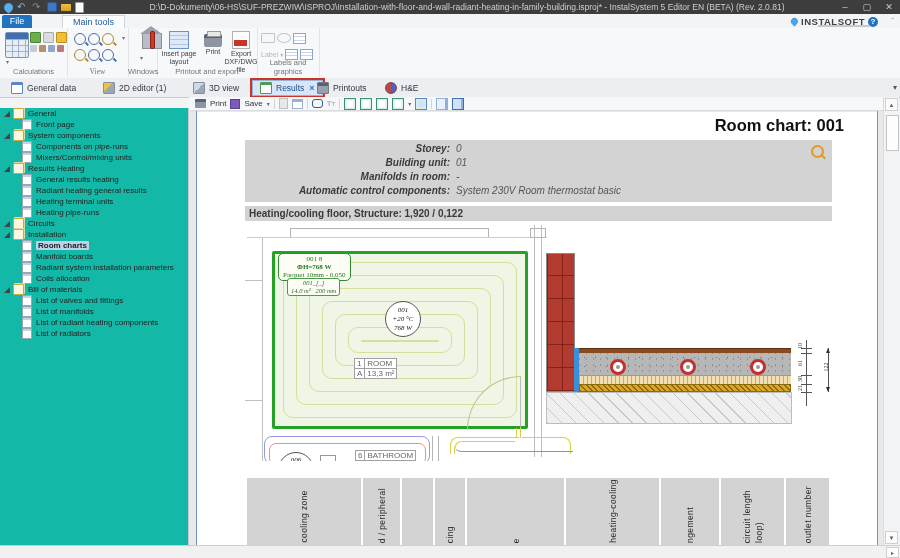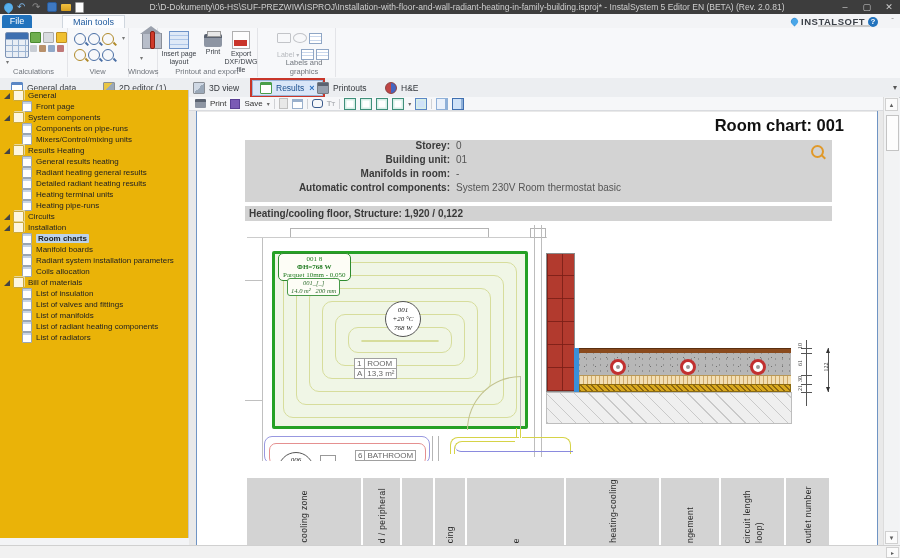--- a/index.html
+++ b/index.html
@@ -68,21 +68,21 @@
   .dtab .close{color:#2a6fc0;font-weight:bold;font-size:9px;margin-left:1px;}
   .ti{width:10px;height:10px;border-radius:1px;display:inline-block;}
   .ti-form{background:#fff;border:1px solid #5b87c5;box-shadow:inset 0 2px 0 #5b87c5;}
   .ti-pencil{background:linear-gradient(135deg,#e8c545 0 45%,#9aa8b8 45%);border:1px solid #8a8f96;}
   .ti-cube{background:linear-gradient(135deg,#cfd8e4 0 50%,#9aa8b8 50%);border:1px solid #8a8f96;}
   .ti-table{background:#fff;border:1px solid #4a9e4a;box-shadow:inset 0 2px 0 #4a9e4a;}
   .ti-printer{background:linear-gradient(#5a6270 0 3px,#97a0ae 3px);border:1px solid #767b83;}
   .ti-he{background:linear-gradient(90deg,#c04545 0 50%,#4565c0 50%);border:1px solid #8a4040;border-radius:50%;}
   .taboverflow{position:absolute;right:3px;top:5px;font-size:8px;color:#555;}
   
-  .sidebar{position:absolute;left:0;top:90px;width:188px;height:448px;background:#eab308;border-right:1px solid #c6c9cd;overflow:hidden;}
+  .sidebar{position:absolute;left:0;top:108px;width:188px;height:448px;background:#14b8a6;border-right:1px solid #c6c9cd;overflow:hidden;}
   .trow{position:relative;height:11px;display:flex;align-items:center;font-size:8px;color:#222;white-space:nowrap;}
   .trow .arr{width:0;height:0;border-left:3px solid transparent;border-top:3px solid transparent;
              border-right:3px solid #444;border-bottom:3px solid #444;margin-left:4px;}
   .tico-root{width:9px;height:9px;background:#fdf6e0;border:1px solid #caa93c;border-radius:1px;box-shadow:1px -1px 0 #e8d89a;margin-left:3px;}
   .tico-sheet{width:8px;height:9px;background:#fff;border:1px solid #9aa6b5;box-shadow:inset 0 2px 0 #c8d4e4;border-radius:1px;}
   .trow.d0 .lbl{margin-left:4px;font-weight:bold;font-weight:normal;}
   .trow .lbl{margin-left:4px;}
   .trow.sel .lbl{background:#bcd2ea;font-weight:bold;padding:0 2px;border-radius:1px;}
   
   .docarea{position:absolute;left:189px;top:97px;width:710px;height:448px;background:#e9e9e9;overflow:hidden;}
@@ -97,21 +97,21 @@
   .dico.find-icon{width:9px;height:7px;border:1.5px solid #3a5a8c;border-radius:3px;}
   .tt{color:#b0b3b8;font-size:8px;font-weight:bold;}
   .vico{width:10px;height:10px;background:#fff;border:1px solid #3f8f7a;box-shadow:inset 0 0 0 1.5px #d8efe8;}
   .vico.sel{background:#cfe2f8;border-color:#5b87c5;}
   .lico{width:10px;height:10px;background:#eaf1fb;border:1px solid #8fb0d8;box-shadow:inset -2px 0 0 #8fb0d8;}
   .lico.sel{background:#cfe2f8;border-color:#3f6fb0;}
   .pageedge{position:absolute;top:14px;width:1px;height:434px;background:#6f94c4;}
   .page{position:absolute;left:8px;top:15px;width:680px;height:433px;background:#fff;}
   .doctitle{position:absolute;right:55px;top:19px;font-size:16.5px;font-weight:bold;color:#111;}
   .infobox{position:absolute;left:56px;top:43px;width:587px;height:62px;background:#d3d3d3;font-size:10px;}
-  .irow{display:flex;height:14px;align-items:flex-start;}
+  .irow{display:flex;height:14px;align-items:flex-end;font-style:italic;}
   .ilabel{width:205px;text-align:right;font-weight:bold;color:#3a3a3a;}
   .ivalue{margin-left:6px;color:#555;}
   .maglass{position:absolute;right:8px;top:5px;width:9px;height:9px;border:2px solid #e0992a;border-radius:50%;}
   .maglass:after{content:"";position:absolute;width:5px;height:2px;background:#e0992a;right:-4px;bottom:-2px;transform:rotate(45deg);}
   .secbar{position:absolute;left:56px;top:109px;width:587px;height:15px;background:#d2d2d2;
           font-size:10px;font-weight:bold;color:#3a3a3a;line-height:15px;padding-left:4px;box-sizing:border-box;}
   
   .plan{position:absolute;left:56px;top:125px;width:587px;height:239px;background:#fff;overflow:hidden;}
   .p{position:absolute;}
   .wall-thin{background:#c0c0c0;}
@@ -206,21 +206,21 @@
       </div>
       <div class="rowicons" style="left:30px;top:17px;">
         <span class="sq" style="width:7px;height:7px;background:#c8cdd4;"></span>
         <span class="sq" style="width:7px;height:7px;background:#b8906a;"></span>
         <span class="sq" style="width:7px;height:7px;background:#90a8c8;"></span>
         <span class="sq" style="width:7px;height:7px;background:#c07878;"></span>
       </div>
       <div style="position:absolute;left:6px;top:30px;font-size:6px;color:#777;">▾</div>
       <div class="rglabel">Calculations</div>
     </div>
-    <div class="rgroup" style="left:67px;width:61px;">
+    <div class="rgroup" style="left:67px;width:61px;font-family:Liberation Serif, serif;">
       <div class="rowicons" style="left:7px;top:5px;">
         <span class="zoomic"></span>
         <span class="zoomic"></span>
         <span class="zoomic y"></span>
       </div>
       <div class="rowicons" style="left:7px;top:21px;">
         <span class="zoomic y"></span>
         <span class="zoomic"></span>
         <span class="zoomic"></span>
       </div>
@@ -241,21 +241,21 @@
       <div class="rbtn" style="position:absolute;left:43px;width:26px;">
         <span class="printer-ic"></span>
         <span>Print</span>
       </div>
       <div class="rbtn" style="position:absolute;left:70px;width:28px;">
         <span class="dxf-ic"></span>
         <span>Export DXF/DWG file</span>
       </div>
       <div class="rglabel">Printout and export</div>
     </div>
-    <div class="rgroup" style="left:257px;width:62px;margin-left:16px;">
+    <div class="rgroup" style="left:257px;width:62px;">
       <div class="rowicons" style="left:4px;top:5px;">
         <span class="grayshape"></span>
         <span class="grayshape" style="border-radius:50%;"></span>
         <span class="tblic"></span>
       </div>
       <div class="rowicons" style="left:4px;top:21px;align-items:center;">
         <span class="lblbtn">Label</span>
         <span style="font-size:6px;color:#b5b8bd;">▾</span>
         <span class="tblic"></span>
         <span class="tblic"></span>
@@ -330,25 +330,20 @@
         <span class="lbl">General results heating</span>
       </div>
       <div class="trow d1">
         <span style="width: 22px;"></span>
         <span class="tico-sheet"></span>
         <span class="lbl">Radiant heating general results</span>
       </div>
       <div class="trow d1">
         <span style="width: 22px;"></span>
         <span class="tico-sheet"></span>
-        <span class="lbl">Detailed radiant heating results</span>
-      </div>
-      <div class="trow d1">
-        <span style="width: 22px;"></span>
-        <span class="tico-sheet"></span>
         <span class="lbl">Heating terminal units</span>
       </div>
       <div class="trow d1">
         <span style="width: 22px;"></span>
         <span class="tico-sheet"></span>
         <span class="lbl">Heating pipe-runs</span>
       </div>
       <div class="trow d0">
         <span class="arr"></span>
         <span class="tico-root"></span>
@@ -376,25 +371,20 @@
       </div>
       <div class="trow d1">
         <span style="width: 22px;"></span>
         <span class="tico-sheet"></span>
         <span class="lbl">Coils allocation</span>
       </div>
       <div class="trow d0">
         <span class="arr"></span>
         <span class="tico-root"></span>
         <span class="lbl">Bill of materials</span>
-      </div>
-      <div class="trow d1">
-        <span style="width: 22px;"></span>
-        <span class="tico-sheet"></span>
-        <span class="lbl">List of insulation</span>
       </div>
       <div class="trow d1">
         <span style="width: 22px;"></span>
         <span class="tico-sheet"></span>
         <span class="lbl">List of valves and fittings</span>
       </div>
       <div class="trow d1">
         <span style="width: 22px;"></span>
         <span class="tico-sheet"></span>
         <span class="lbl">List of manifolds</span>

